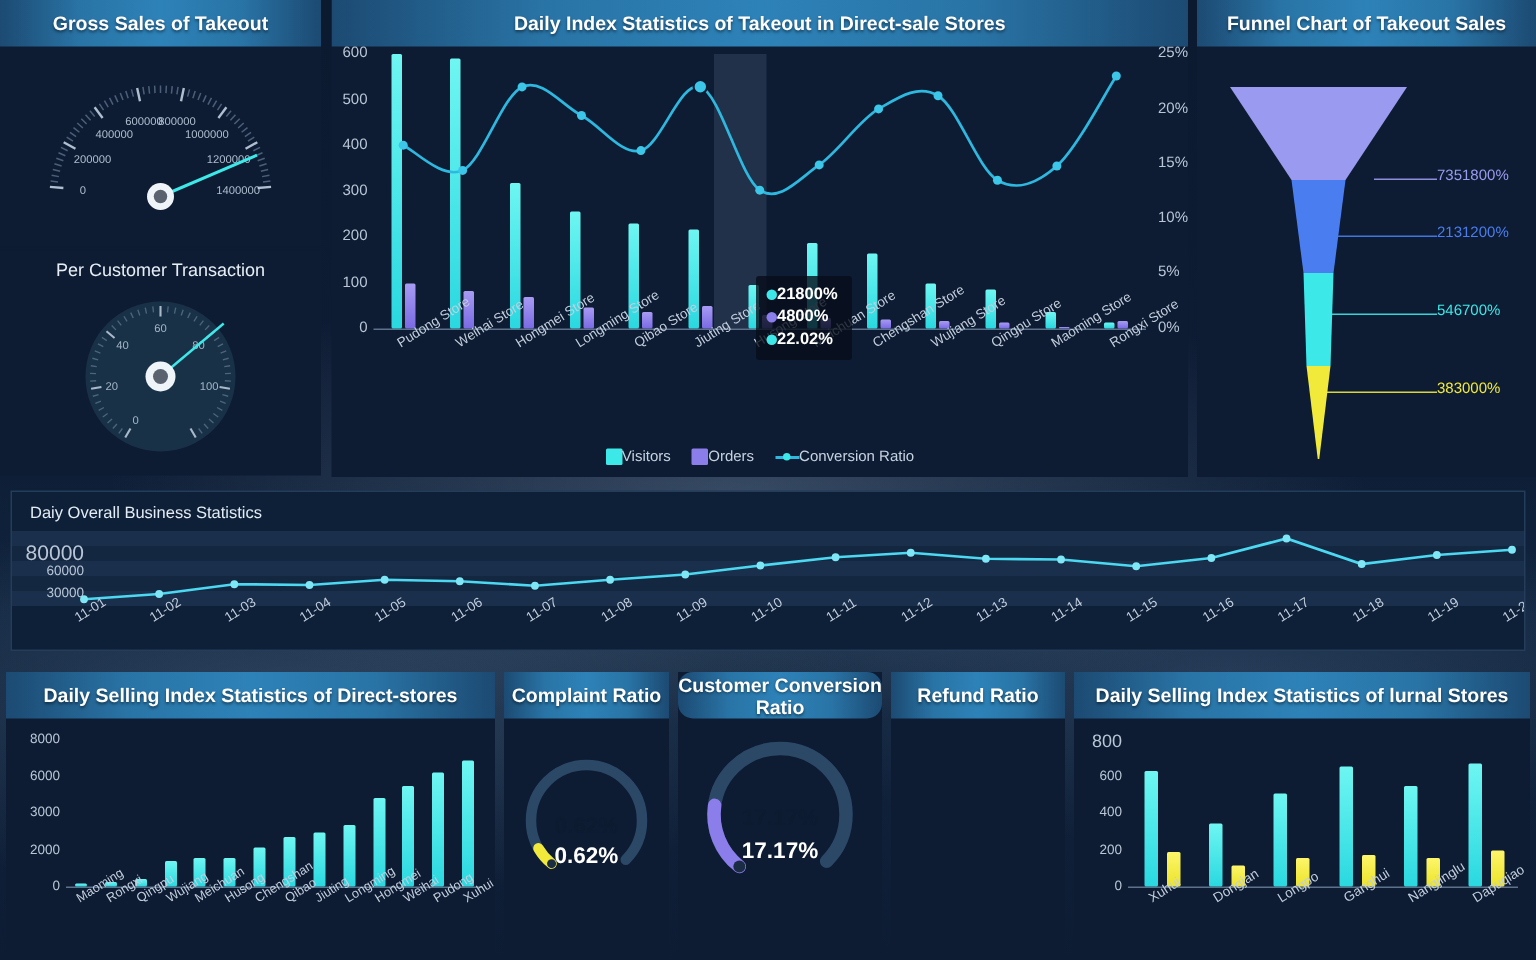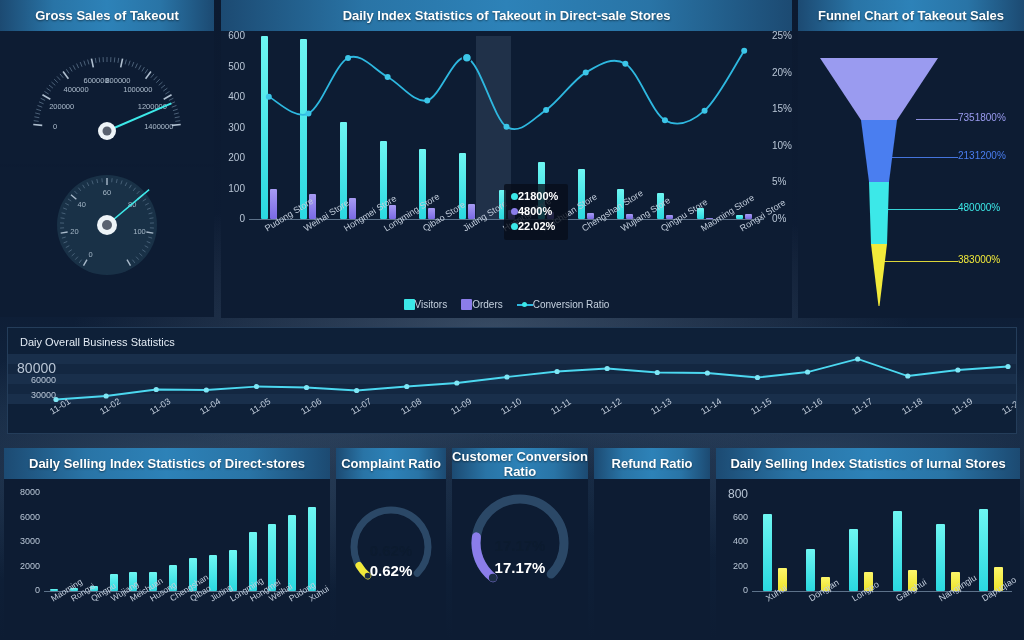--- a/index.html
+++ b/index.html
@@ -18,21 +18,21 @@
       radial-gradient(ellipse 480px 150px at 80% 455px, rgba(120,150,185,.22), rgba(120,150,185,0) 72%),
       linear-gradient(180deg,#0c1a30 0%,#0d1c34 45%,#11253f 64%,#0d1c33 100%);
   }
   .panel { position: absolute; background: #0d1c33; overflow: hidden; }
   .phead {
     height: 31px; line-height: 31px; text-align: center;
     color: #ffffff; font-weight: bold; font-size: 13px;
     background: linear-gradient(90deg,#1c4a72 0%,#2974a6 25%,#2d82b8 50%,#2974a6 75%,#1c4a72 100%);
     text-shadow: 0 1px 2px rgba(0,0,0,.5);
   }
-  .phead.two { line-height: 15px; padding-top: 1px; }
+  .phead.two { line-height: 15px; padding-top: 1px; border-radius: 10px; }
   .pbody { position: relative; width: 100%; height: calc(100% - 31px); }
   .tick { position: absolute; color: #b9c6d6; font-size: 10px; white-space: nowrap; }
   .catlabel {
     position: absolute; color: #c3cedd; font-size: 9px; white-space: nowrap;
     transform-origin: left top; transform: rotate(-32deg);
   }
   .bar { position: absolute; bottom: 0; border-radius: 1px; }
   .axisline { position: absolute; height: 1px; background: rgba(160,185,210,.55); }
   svg { display: block; overflow: visible; }
 
@@ -165,20 +165,21 @@
             <text x="158.80212430077077" y="98.46790137712176" fill="rgba(200,215,230,.85)" font-size="7.5" text-anchor="middle" font-family="&quot;Liberation Sans&quot;, sans-serif">1400000</text>
           </g>
         <line id="g1-needle" x1="107" y1="100" x2="171.33259616466347" y2="72.40802524801228" stroke="#3ce8e8" stroke-width="2"></line>
         <circle cx="107" cy="100" r="9" fill="#eef4f8"></circle>
         <circle cx="107" cy="100" r="4.5" fill="#5a6270"></circle>
       </svg>
     </div>
   </div>
 
   <div class="panel" id="p-pct">
+    <div class="phead">Per Customer Transaction</div>
     <div class="pbody">
       <svg width="214" height="124">
         <circle cx="107" cy="58" r="50" fill="rgba(40,75,95,.45)"></circle>
         <g id="g2-ticks">
             <line x1="83.50000000000001" y1="98.70319397786862" x2="87" y2="92.64101615137756" stroke="rgba(205,220,235,.8)" stroke-width="1.4"></line>
             <line x1="79.20844652691164" y1="95.90289640057169" x2="81.57368512036597" y2="92.67711798350176" stroke="rgba(150,180,205,.4)" stroke-width="0.9"></line>
             <line x1="75.24726024206397" y1="92.65203483007583" x2="77.94962107252661" y2="89.70292548283534" stroke="rgba(150,180,205,.4)" stroke-width="0.9"></line>
             <line x1="71.66352904848804" y1="88.98925330970323" x2="74.67088827840396" y2="86.35187004930295" stroke="rgba(150,180,205,.4)" stroke-width="0.9"></line>
             <line x1="68.49985391841739" y1="84.95809250849918" x2="71.77646209557336" y2="82.66378676309499" stroke="rgba(150,180,205,.4)" stroke-width="0.9"></line>
             <line x1="65.79384248174713" y1="80.60647213921122" x2="69.30074950457717" y2="78.68251706353367" stroke="rgba(150,180,205,.4)" stroke-width="0.9"></line>
@@ -371,21 +372,21 @@
             <polygon points="71,151 91,151 89,213 73,213" fill="#3ce8e8"></polygon>
             <polygon points="73,213 89,213 81.5,275 80.5,275" fill="#f2ea3a"></polygon>
           </g>
       </svg>
       <div id="funnel-labels">
           <div style="position:absolute;left:117.5px;top:88px;width:42.5px;height:1px;background:#9a9bf0;opacity:.9;"></div>
           <div class="fnlabel" style="left:160px;top:81px;color:#9a9bf0;">7351800%</div>
           <div style="position:absolute;left:93px;top:126px;width:67px;height:1px;background:#4a7ef0;opacity:.9;"></div>
           <div class="fnlabel" style="left:160px;top:119px;color:#4a7ef0;">2131200%</div>
           <div style="position:absolute;left:88px;top:178px;width:72px;height:1px;background:#3ce8e8;opacity:.9;"></div>
-          <div class="fnlabel" style="left:160px;top:171px;color:#3ce8e8;">480000%</div>
+          <div class="fnlabel" style="left:160px;top:171px;color:#3ce8e8;">546700%</div>
           <div style="position:absolute;left:83.25px;top:230px;width:76.75px;height:1px;background:#f2ea3a;opacity:.9;"></div>
           <div class="fnlabel" style="left:160px;top:223px;color:#f2ea3a;">383000%</div>
         </div>
     </div>
   </div>
 
   <div class="panel" id="p-daily">
     <div class="title">Daiy Overall Business Statistics</div>
     <div id="daily-bands">
         <div class="band" style="top:26px;height:10px;background:rgba(90,130,175,.16);"></div>

